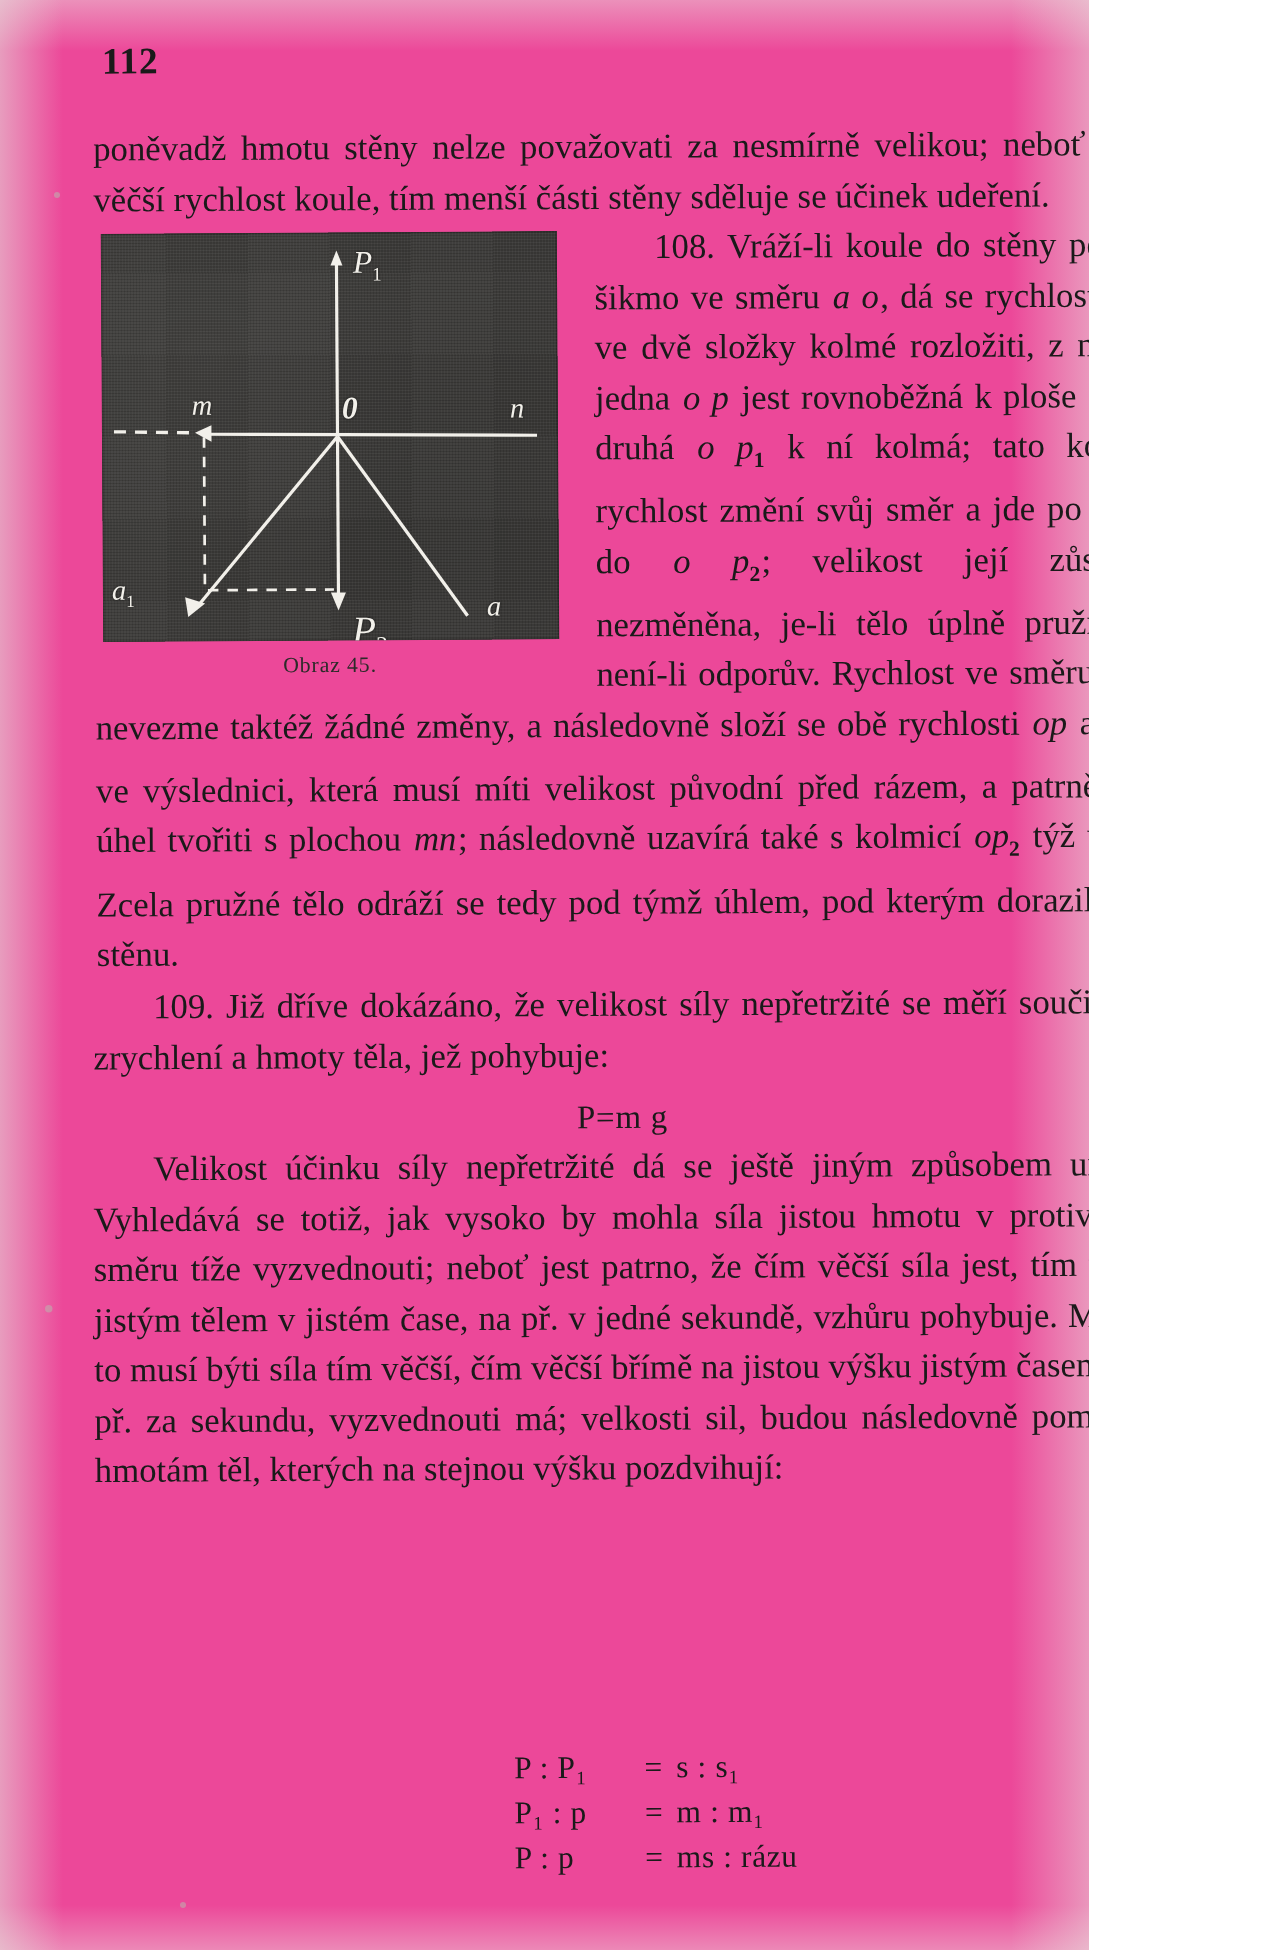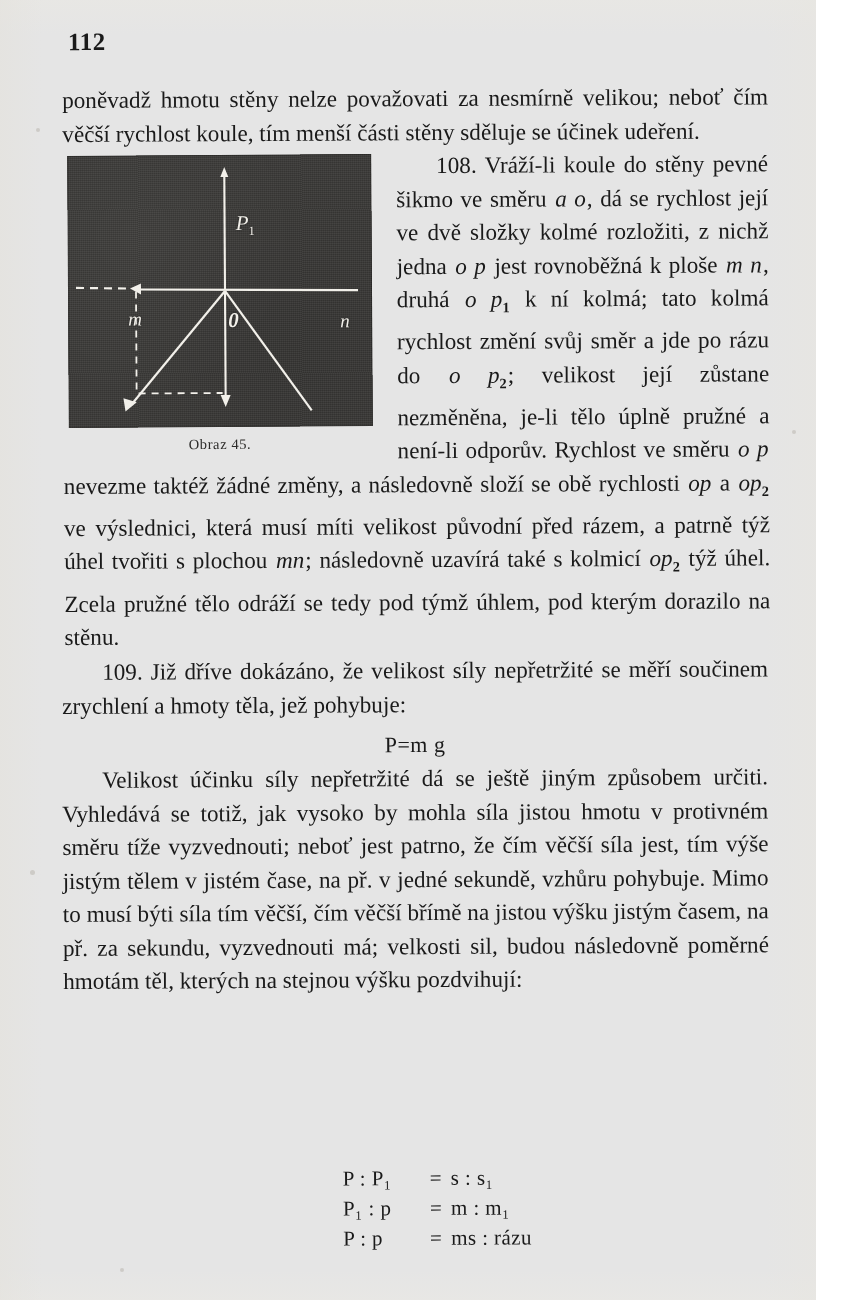--- a/index.html
+++ b/index.html
@@ -2,23 +2,23 @@
 <html><head>
 <meta charset="utf-8">
 <style>
   html, body {
     margin: 0;
     padding: 0;
     background: #ffffff;
   }
   .page {
     position: relative;
-    width: 816px;
+    width: 726px;
     height: 1300px;
-    background: #e5e5e5;
+    background: #ec4899;
     overflow: hidden;
     font-family: "Liberation Serif", "DejaVu Serif", serif;
     color: #1a1a1a;
     text-decoration: underline;
   }
   
   .paper-tone {
     position: absolute;
     inset: 0;
     background:
@@ -120,21 +120,20 @@
     pointer-events: none;
   }
   .fig-svg { position: absolute; inset: 0; }
   .fig-label {
     position: absolute;
     color: #f2f0ea;
     font-style: italic;
     font-family: "Liberation Serif", "DejaVu Serif", serif;
     text-shadow: 0 0 2px rgba(0,0,0,.6);
     white-space: nowrap;
-    margin-top: 48px;
   }
   .fig-label sub { font-size: 60%; font-style: normal; }
   .fig-caption {
     width: 304px;
     text-align: center;
     font-size: 14.5px;
     letter-spacing: .6px;
     color: #2c2b29;
     padding-top: 9px;
     transform: rotate(-0.35deg);

